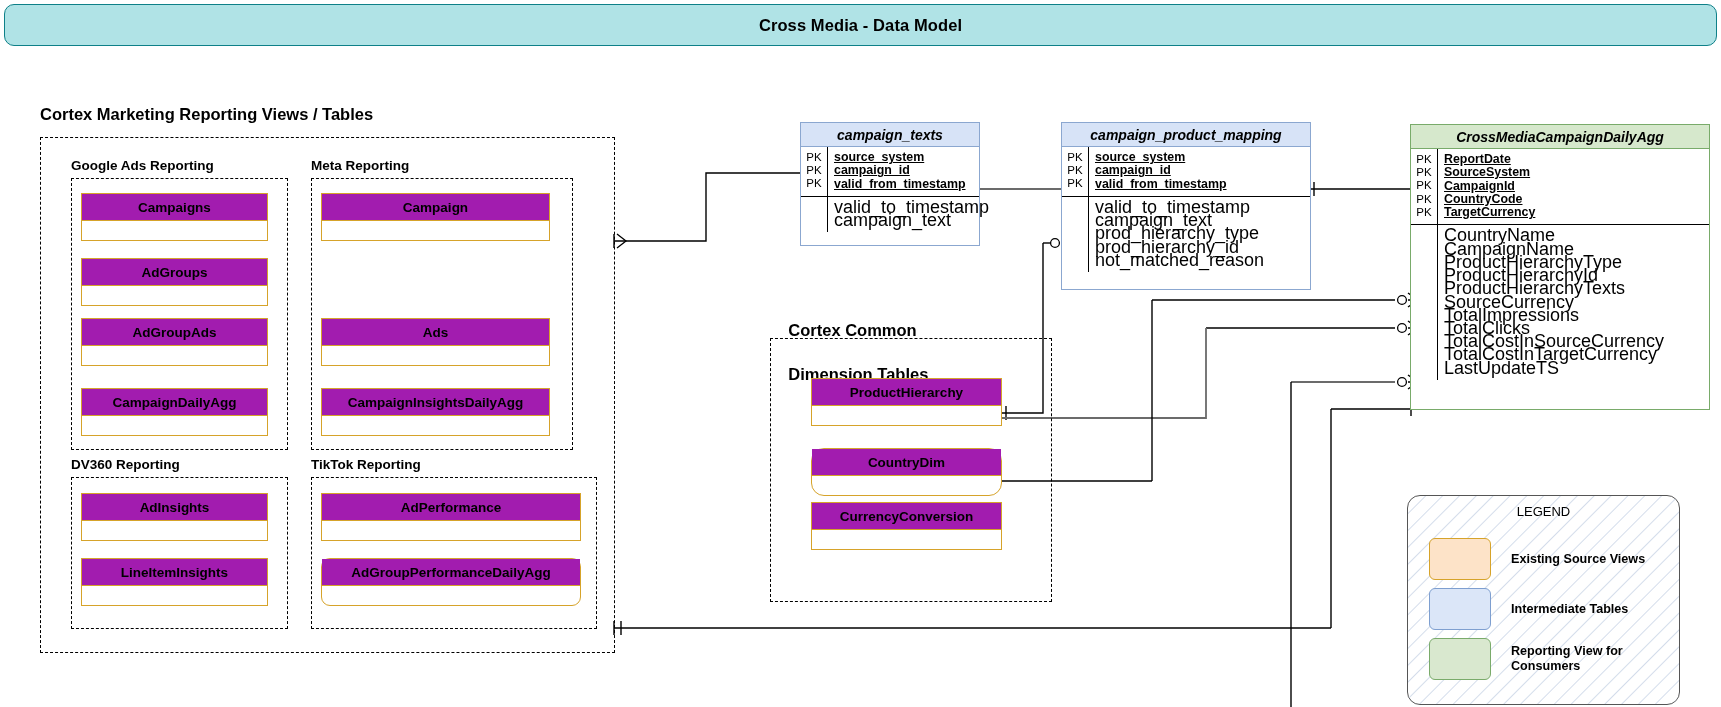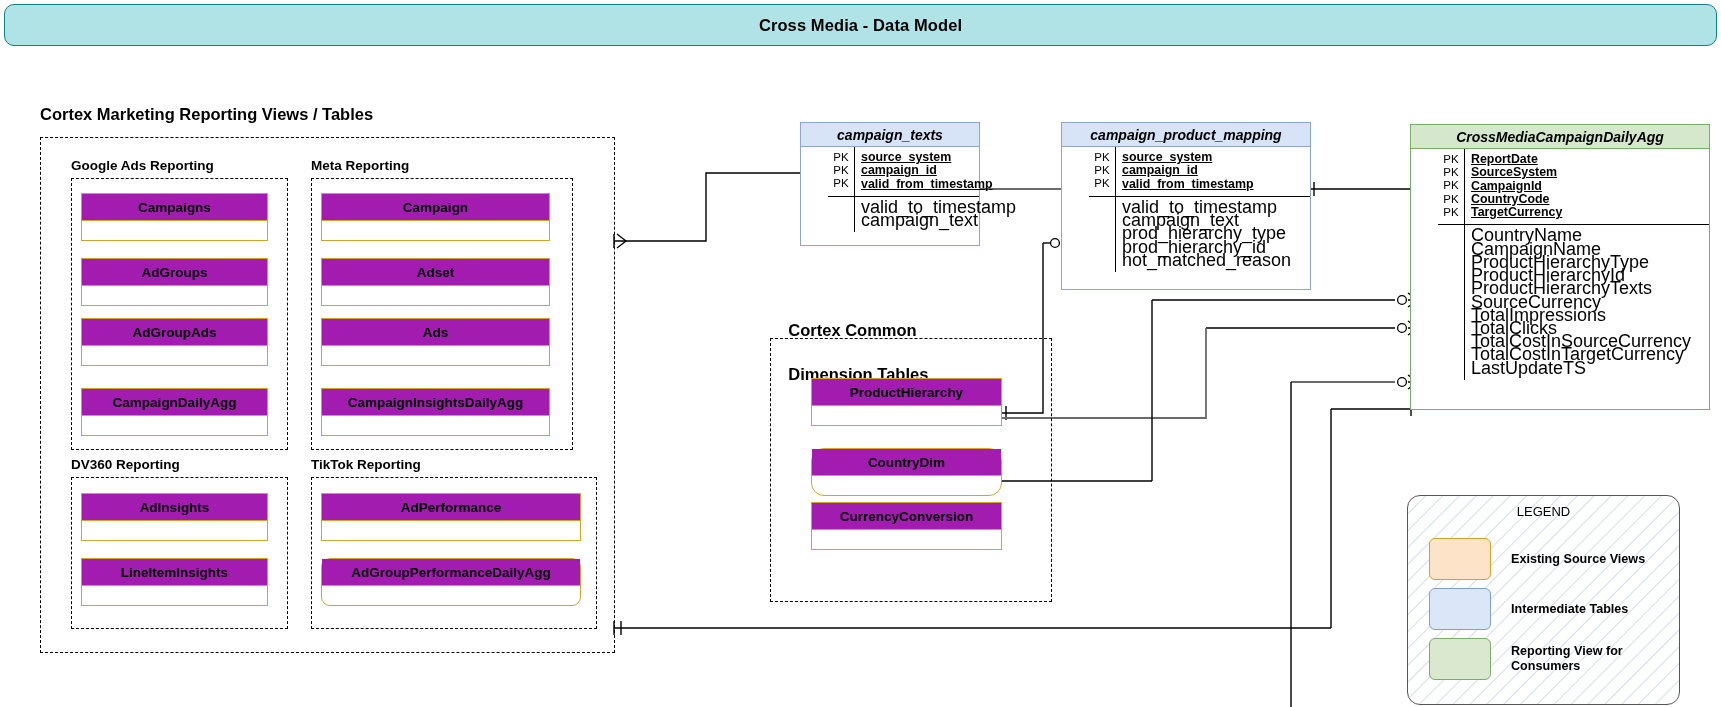--- a/index.html
+++ b/index.html
@@ -46,21 +46,21 @@
   .entity{position:absolute;box-sizing:border-box;background:#fff;}
   .entity.blue{border:1.3px solid #8ba7d0;}
   .entity.green{border:1.3px solid #79ab6a;}
   .entity .ehd{
     box-sizing:border-box;height:24px;
     display:flex;align-items:center;justify-content:center;
     font-size:14px;font-weight:bold;white-space:nowrap;font-style:italic;
   }
   .entity.blue .ehd{background:#d7e3f7;border-bottom:1.2px solid #8ba7d0;}
   .entity.green .ehd{background:#d6e8cc;border-bottom:1.2px solid #79ab6a;}
-  .entity .sect{display:flex;box-sizing:border-box;margin-left:27px;}
+  .entity .sect{display:flex;box-sizing:border-box;}
   .entity .sect.pk{border-bottom:1.4px solid #000;}
   .entity .keycol{
     box-sizing:border-box;width:27px;flex:0 0 27px;
     border-right:1.2px solid #000;
     padding:4px 0 4px 0;
     display:flex;flex-direction:column;align-items:center;
   }
   .entity .keycol.empty{border-right:1.2px solid #000;}
   .entity .fieldcol{box-sizing:border-box;padding:4px 4px 5px 6px;flex:1 1 auto;}
   .entity .kk{font-size:11.5px;line-height:13.2px;white-space:nowrap;}
@@ -178,23 +178,20 @@
   </div>
   <div class="srcbox" style="left:81px;top:388px;width:187px;height:48px;">
     <div class="hd">CampaignDailyAgg</div>
   </div>
 
   <div class="grp-title" style="left:311px;top:158px;">Meta Reporting</div>
   <div class="dashed-inner" style="left:311px;top:178px;width:262px;height:272px;"></div>
 
   <div class="srcbox" style="left:321px;top:193px;width:229px;height:48px;">
     <div class="hd">Campaign</div>
-  </div>
-  <div class="srcbox" style="left:321px;top:258px;width:229px;height:48px;">
-    <div class="hd">Adset</div>
   </div>
   <div class="srcbox" style="left:321px;top:318px;width:229px;height:48px;">
     <div class="hd">Ads</div>
   </div>
   <div class="srcbox" style="left:321px;top:388px;width:229px;height:48px;">
     <div class="hd">CampaignInsightsDailyAgg</div>
   </div>
 
   <div class="grp-title" style="left:71px;top:457px;">DV360 Reporting</div>
   <div class="dashed-inner" style="left:71px;top:477px;width:217px;height:152px;"></div>

